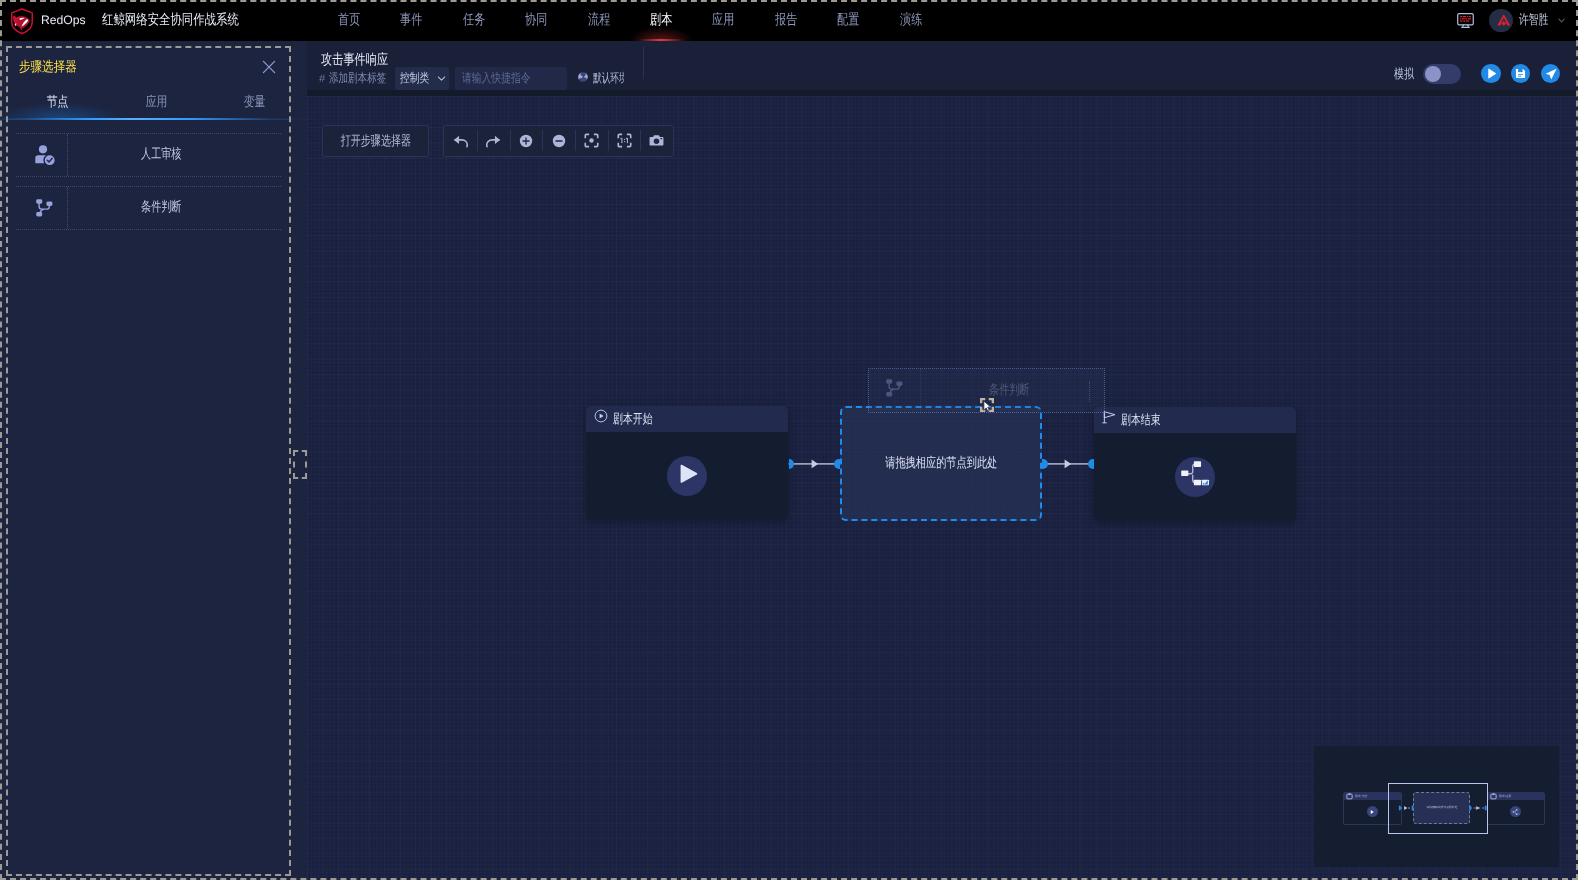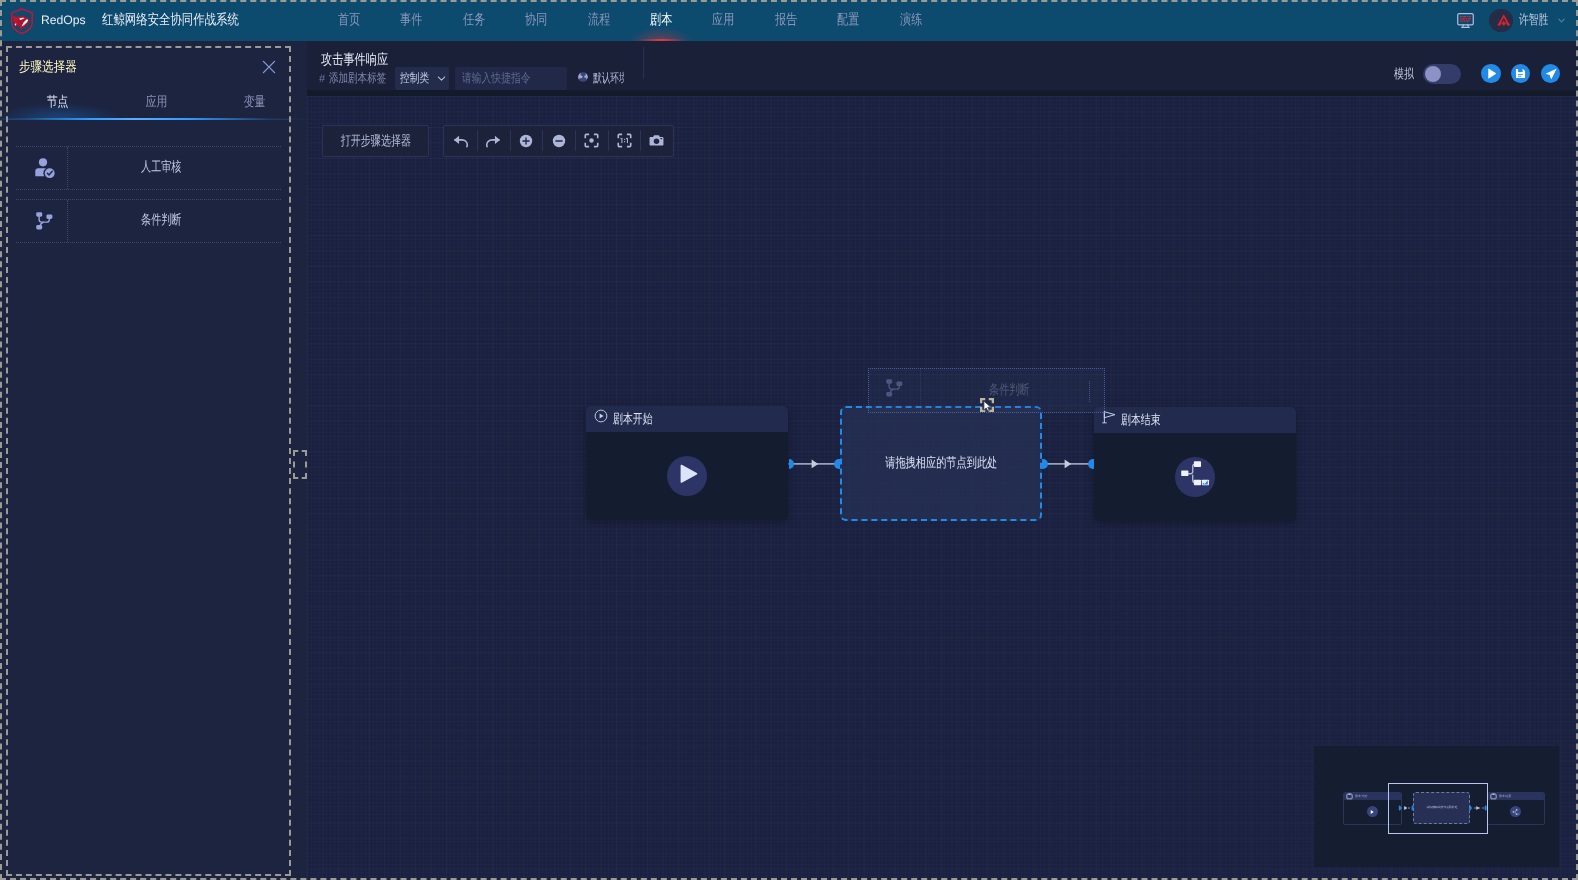--- a/index.html
+++ b/index.html
@@ -4,21 +4,21 @@
 <style>
   html,body{margin:0;padding:0;}
   body{width:1578px;height:880px;overflow:hidden;background:#131a2a;
        font-family:"Liberation Sans","DejaVu Sans",sans-serif;color:#c9d1e8;
        -webkit-font-smoothing:antialiased;text-rendering:geometricPrecision;}
   #page{position:relative;width:1578px;height:880px;overflow:hidden;}
   
   #dragframe{position:absolute;inset:0;border:2px dashed #9b9b93;box-sizing:border-box;z-index:60;pointer-events:none;}
 
   
-  #navbar{position:absolute;left:0;top:0;width:1578px;height:41px;background:#0c4a6e;z-index:40;}
+  #navbar{position:absolute;left:0;top:0;width:1578px;height:41px;background:#000000;z-index:40;}
   #brand{position:absolute;left:9px;top:0;height:41px;display:flex;align-items:center;gap:6px;}
   #brand .logo{width:26px;height:28px;display:block;}
   #brand .btxt{font-size:14.9px;color:#e9edf7;white-space:nowrap;display:flex;align-items:baseline;gap:4px;}
   #brand .btxt .en{font-size:12.2px;display:inline-block;}
   #brand .btxt .cn{display:inline-block;font-size:14.0px;overflow:hidden;margin-left:12px;}
   #brand .btxt .cn>span{display:inline-block;transform:scaleX(.815);transform-origin:left center;white-space:nowrap;}
 
   #navitems{position:absolute;left:318px;top:0;height:41px;display:flex;align-items:center;}
   .navitem{position:relative;height:41px;display:flex;align-items:center;justify-content:center;
     width:62.4px;font-size:14.2px;color:#8d97bb;cursor:pointer;overflow:hidden;}
@@ -32,35 +32,35 @@
   #navright .monitor{width:19px;height:19px;display:block;margin-right:14.9px;}
   #navright .avatar{width:23.6px;height:23.6px;border-radius:50%;background:#242c46;display:flex;align-items:center;justify-content:center;margin-right:6.4px;}
   #navright .uname{font-size:13.6px;color:#c5cde4;margin-right:5px;width:33px;overflow:hidden;text-align:center;}
   #navright .uname>span{display:inline-block;transform:scaleX(.72);transform-origin:left center;white-space:nowrap;}
   #navright .chev{width:9px;height:9px;display:block;}
 
   
   #sidebar{position:absolute;left:6px;top:46px;width:285px;height:830px;background:#1c2440;
      border:2px dashed #9b9b93;box-sizing:border-box;z-index:30;}
   #sbhead{position:relative;height:39px;}
-  #sbtitle{position:absolute;left:11px;top:11px;font-size:13.6px;color:#fef9c3;}
+  #sbtitle{position:absolute;left:11px;top:11px;font-size:13.6px;color:#fde047;}
   #sbtitle>span{display:inline-block;transform:scaleX(.85);transform-origin:left center;}
   #sbclose{position:absolute;right:11px;top:10px;width:18px;height:18px;cursor:pointer;}
   #sbtabs{position:relative;height:32px;border-bottom:1px solid #27304f;}
   .sbtab{position:absolute;top:0;height:32px;width:60px;display:flex;align-items:center;justify-content:center;font-size:13.6px;color:#8a93b8;cursor:pointer;}
   .sbtab>span{display:inline-block;transform:scaleX(.80);white-space:nowrap;}
   .sbtab:nth-child(1){left:20px;}
   .sbtab:nth-child(2){left:118.5px;}
   .sbtab:nth-child(3){left:217px;}
   .sbtab.active{color:#dfe5f5;}
   .sbtab.active::after{content:"";position:absolute;left:-48px;right:-230px;bottom:-1px;height:2px;
     background:linear-gradient(90deg,rgba(24,144,255,0) 0%,rgba(24,144,255,.25) 14%,#2f9bff 32%,#56b0ff 46%,#2f9bff 62%,rgba(24,144,255,.10) 86%,rgba(24,144,255,0) 100%);}
   .sbtab.active::before{content:"";position:absolute;left:-30px;right:-32px;bottom:0;height:16px;
     background:radial-gradient(ellipse at 50% 100%, rgba(24,144,255,.30) 0%, rgba(24,144,255,0) 72%);}
-  #sblist{padding-top:26px;}
+  #sblist{padding-top:13px;}
   .sbitem{position:relative;display:flex;align-items:center;height:44px;margin:0 8px 9px 8px;cursor:pointer;
     border-top:1px dotted rgba(142,156,200,.30);border-bottom:1px dotted rgba(142,156,200,.30);box-sizing:border-box;}
   .sbitem .ic{width:52px;display:flex;align-items:center;justify-content:center;padding-left:6px;
     border-right:1px dotted rgba(142,156,200,.30);height:100%;box-sizing:border-box;}
   .sbitem .lbl{flex:1;text-align:center;font-size:13.6px;color:#c3cbe6;padding-right:26px;}
   .sbitem .lbl>span{display:inline-block;transform:scaleX(.74);white-space:nowrap;}
 
   
   #header{position:absolute;left:307px;top:35px;width:1271px;height:55px;background:#1a2038;z-index:20;text-align:right;}
   #ptitle{position:absolute;left:14px;top:16px;font-size:14.2px;line-height:18px;color:#eaeefb;}

